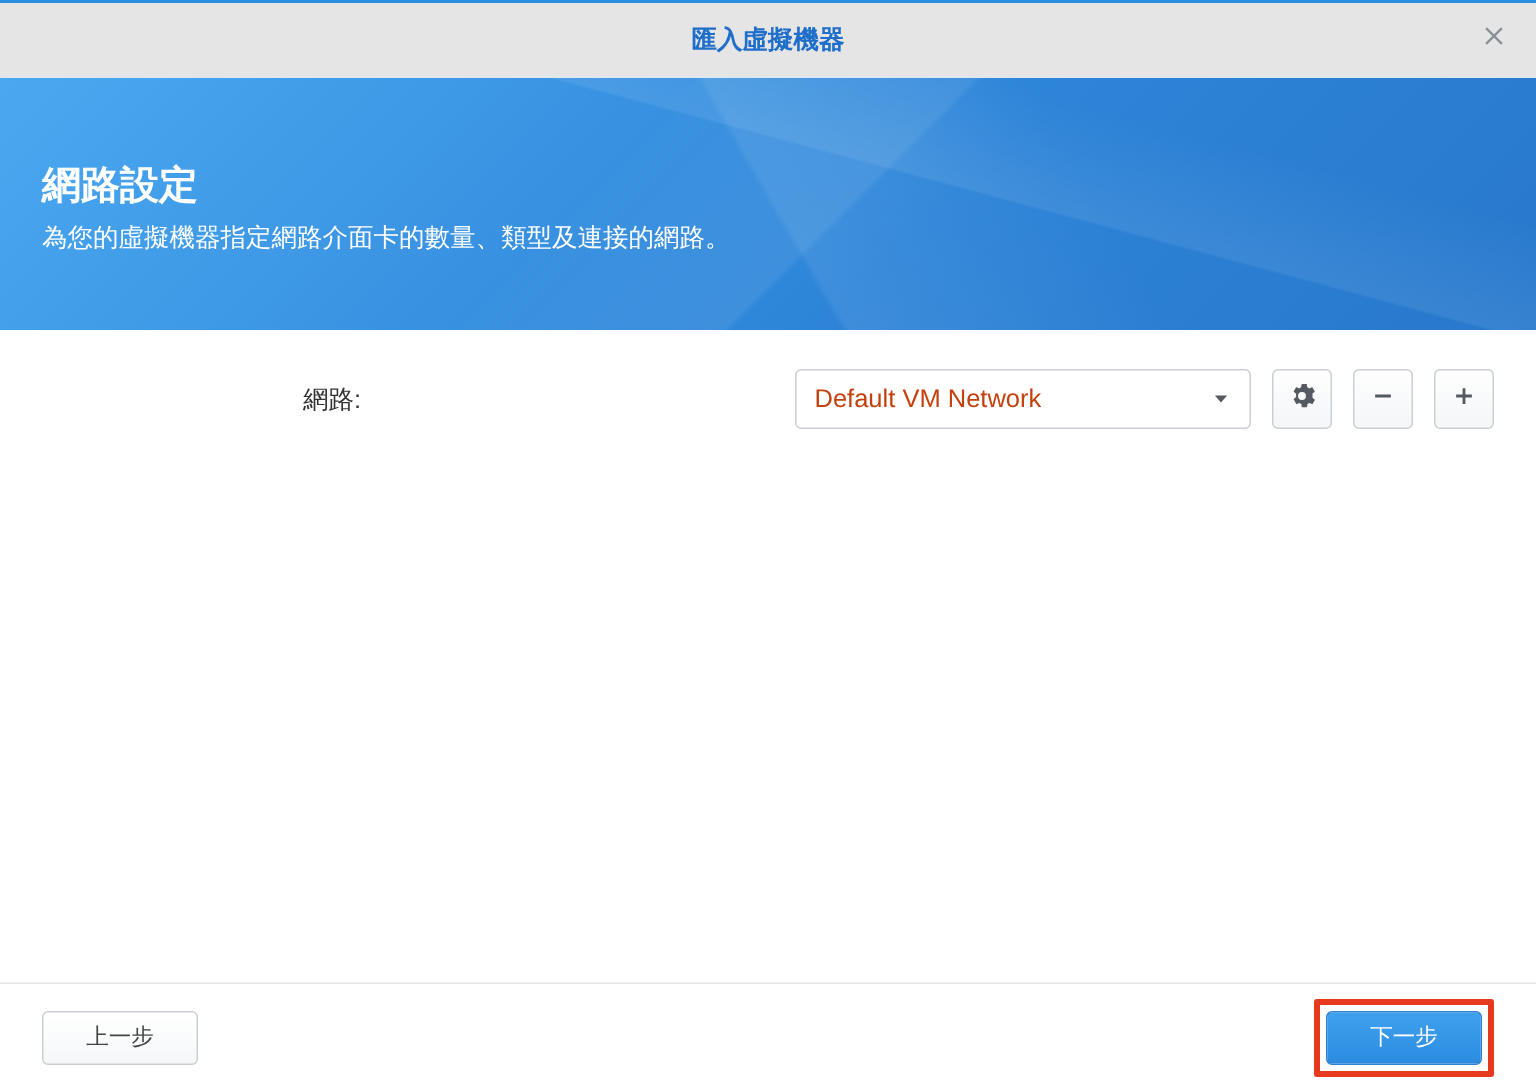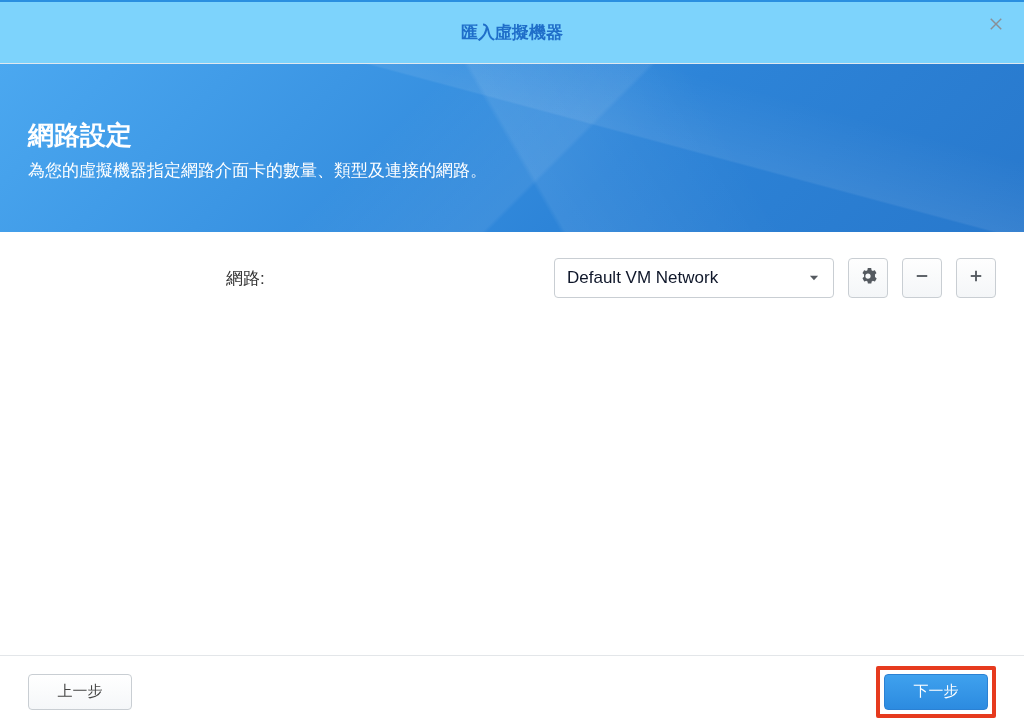--- a/index.html
+++ b/index.html
@@ -6,22 +6,22 @@
     body {
       font-family: -apple-system, BlinkMacSystemFont, "Segoe UI", Arial, "Microsoft JhengHei", sans-serif;
       background: #ffffff;
       width: 1024px;
       height: 727px;
       overflow: hidden;
       display: flex;
       flex-direction: column;
     }
     .title-bar {
-      height: 64px;
-      background: #7dd3fc;
+      height: 52px;
+      background: #e5e5e5;
       border-top: 2px solid #2a8fe0;
       border-bottom: 1px solid #e0e8ef;
       display: flex;
       align-items: center;
       justify-content: center;
       position: relative;
     }
     .title-bar-text {
       color: #1f6ec9;
       font-size: 17px;
@@ -76,31 +76,31 @@
       align-items: center;
       gap: 14px;
       justify-content: flex-end;
     }
     .form-label {
       width: 314px;
       font-size: 17px;
       color: #333333;
     }
     .select-box {
-      width: 280px;
+      width: 304px;
       height: 40px;
       border: 1px solid #c9ced3;
       border-radius: 4px;
       background: #ffffff;
       display: flex;
       align-items: center;
       justify-content: space-between;
       padding: 0 12px;
       cursor: pointer;
-      color: #0f172a;
+      color: #c2410c;
       font-size: 17px;
     }
     .chevron { color: #555a60; }
     .chevron svg { width: 14px; height: 14px; display: block; }
     .icon-btn {
       width: 40px;
       height: 40px;
       border: 1px solid #c9ced3;
       border-radius: 4px;
       background: linear-gradient(#fefefe, #f4f6f8);

